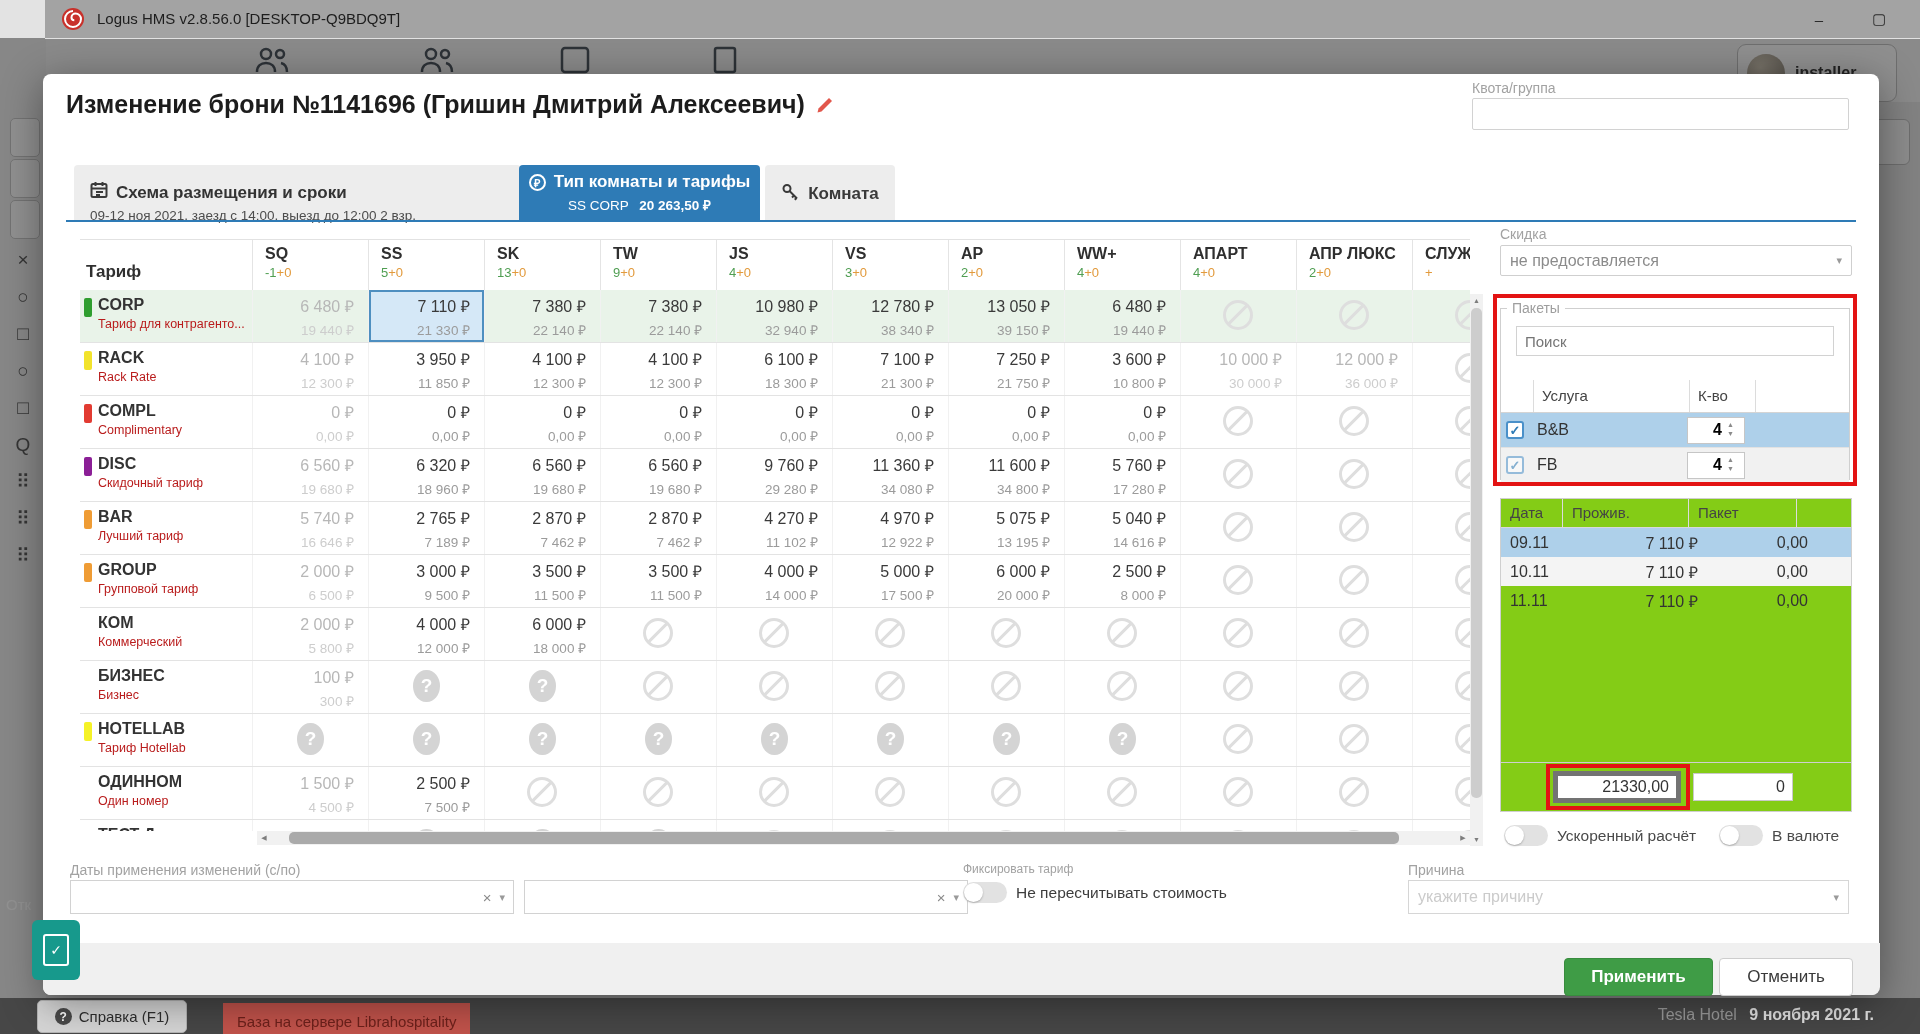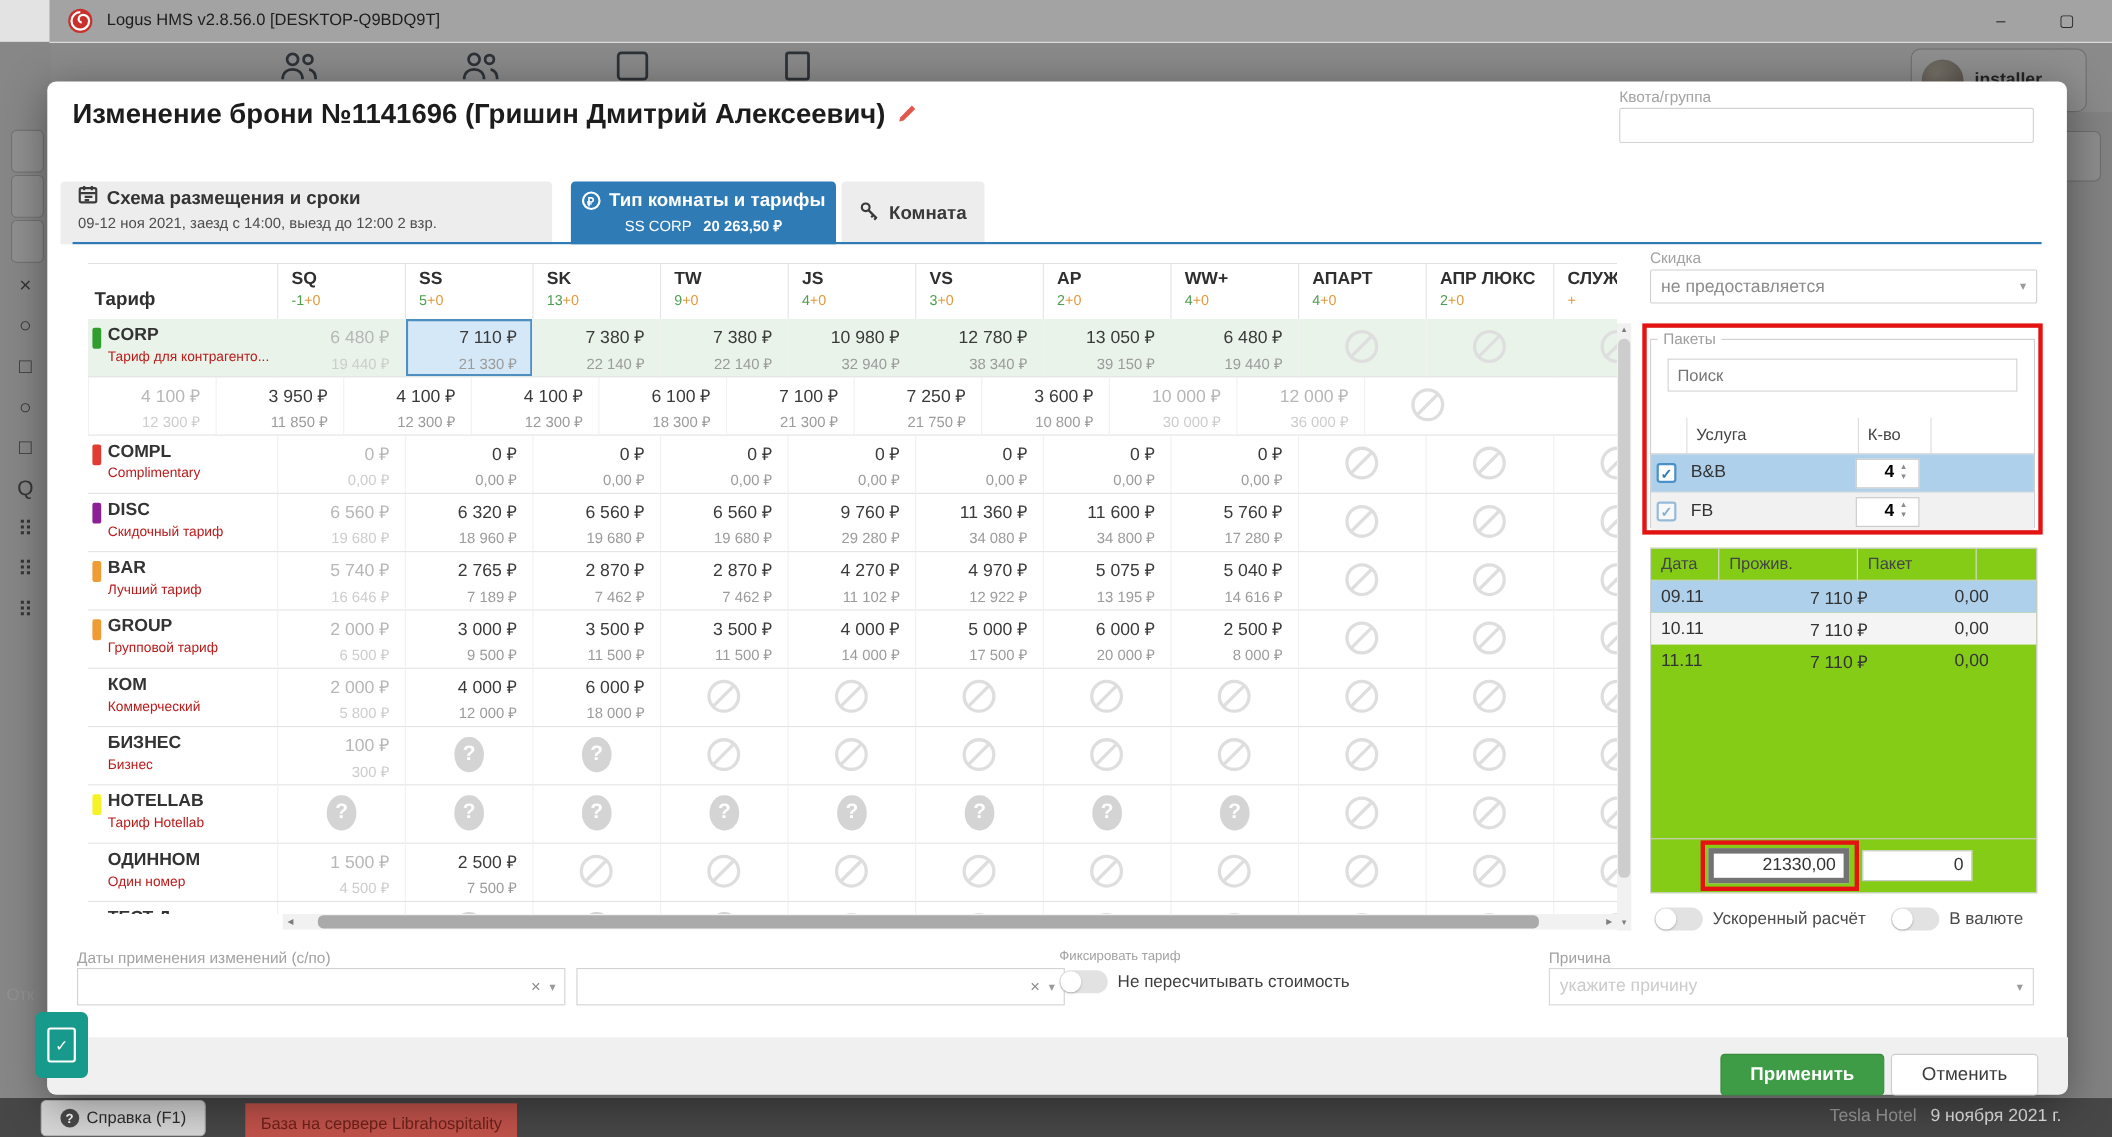--- a/index.html
+++ b/index.html
@@ -29,33 +29,33 @@
 
   .overlay{position:absolute;left:0;top:38px;width:1920px;height:960px;background:rgba(12,12,12,.45);z-index:10;}
 
   
   .statusbar{position:absolute;left:0;top:998px;width:1920px;height:36px;background:#474747;z-index:12;}
   .help-btn{position:absolute;left:37px;top:2px;width:148px;height:31px;background:#d6d6d6;border:1px solid #b5b5b5;border-radius:5px;
             display:flex;align-items:center;justify-content:center;gap:7px;font-size:15px;color:#2e2e2e;}
   .help-q{width:17px;height:17px;border-radius:50%;background:#4a4a4a;color:#fff;font-size:12px;font-weight:bold;display:flex;align-items:center;justify-content:center;}
   .srv-badge{position:absolute;left:223px;top:5px;height:37px;padding:0 14px;background:#c2534b;color:#6e211b;font-size:15px;display:flex;align-items:center;}
   .sb-right{position:absolute;right:46px;top:8px;font-size:16px;}
-  .sb-hotel{color:#9b9b9b;} .sb-date{color:#e3e3e3;font-weight:normal;margin-left:8px;}
+  .sb-hotel{color:#9b9b9b;} .sb-date{color:#e3e3e3;font-weight:bold;margin-left:8px;}
 
   
   .dialog{position:absolute;left:43px;top:74px;width:1836px;height:921px;background:#fff;border-radius:8px;z-index:20;
           box-shadow:0 8px 40px rgba(0,0,0,.4);}
   .dlg-title{position:absolute;left:23px;top:16px;font-size:25px;font-weight:bold;color:#1c1c1c;white-space:nowrap;}
   .pencil{display:inline-block;margin-left:10px;vertical-align:middle;}
   .quota-label{position:absolute;left:1429px;top:6px;font-size:14px;color:#a2a2a2;}
   .quota-input{position:absolute;left:1429px;top:24px;width:377px;height:32px;border:1px solid #d2d2d2;border-radius:2px;font-size:15px;padding:0 8px;box-sizing:border-box;font-family:inherit;}
 
   
   .tab{position:absolute;top:91px;height:57px;box-sizing:border-box;border-radius:4px 4px 0 0;}
-  .tab1{left:12px;width:447px;background:#ededed;padding:3px 0 0 16px;}
+  .tab1{left:31px;width:447px;background:#ededed;padding:16px 0 0 16px;}
   .tab2{left:476px;width:241px;background:#2e7bb6;color:#fff;text-align:center;padding-top:7px;}
   .tab3{left:722px;width:130px;background:#ededed;display:flex;align-items:center;justify-content:center;gap:8px;}
   .tab-line1{font-size:17px;font-weight:bold;display:flex;align-items:center;gap:8px;white-space:nowrap;}
   .tab2 .tab-line1{justify-content:center;}
   .tab-sub{font-size:13.5px;color:#4d4d4d;margin-top:4px;white-space:nowrap;}
   .tab2 .tab-sub{color:#fff;}
   .tab2 .tab-sub b{margin-left:7px;}
   .tab3 .tab-line1{font-weight:bold;font-size:17px;color:#3a3a3a;}
   .tabs-underline{position:absolute;left:23px;top:146px;width:1790px;height:2px;background:#2e7bb6;}
   .rub-circ{width:17px;height:17px;border:2px solid #fff;border-radius:50%;display:inline-flex;align-items:center;justify-content:center;font-size:11px;font-weight:bold;box-sizing:border-box;}
@@ -383,20 +383,25 @@
               <span class="blk"></span>
             </div>
             <div class="r-cell">
               <span class="blk"></span>
             </div>
             <div class="r-cell">
               <span class="blk"></span>
             </div>
           </div>
           <div class="r-row">
+            <div class="r-name-cell">
+              <span class="chip" style="background: rgb(242, 227, 44);"></span>
+              <div class="r-name nw">RACK</div>
+              <div class="r-desc">Rack Rate</div>
+            </div>
             <div class="r-cell">
               <div class="price mut">4 100 ₽</div>
               <div class="total mut2">12 300 ₽</div>
             </div>
             <div class="r-cell">
               <div class="price">3 950 ₽</div>
               <div class="total">11 850 ₽</div>
             </div>
             <div class="r-cell">
               <div class="price">4 100 ₽</div>

